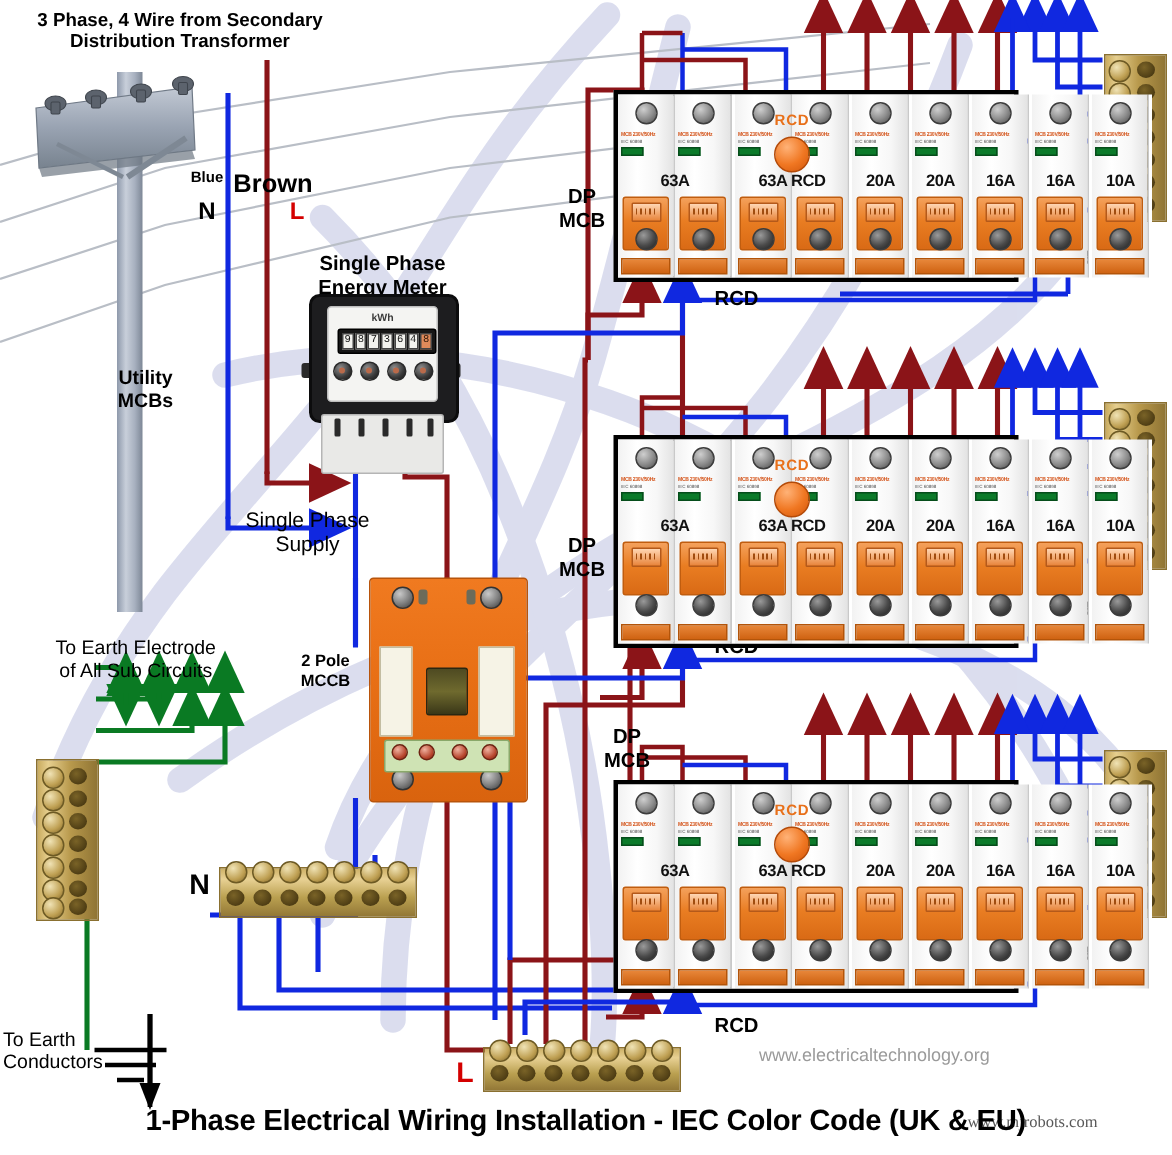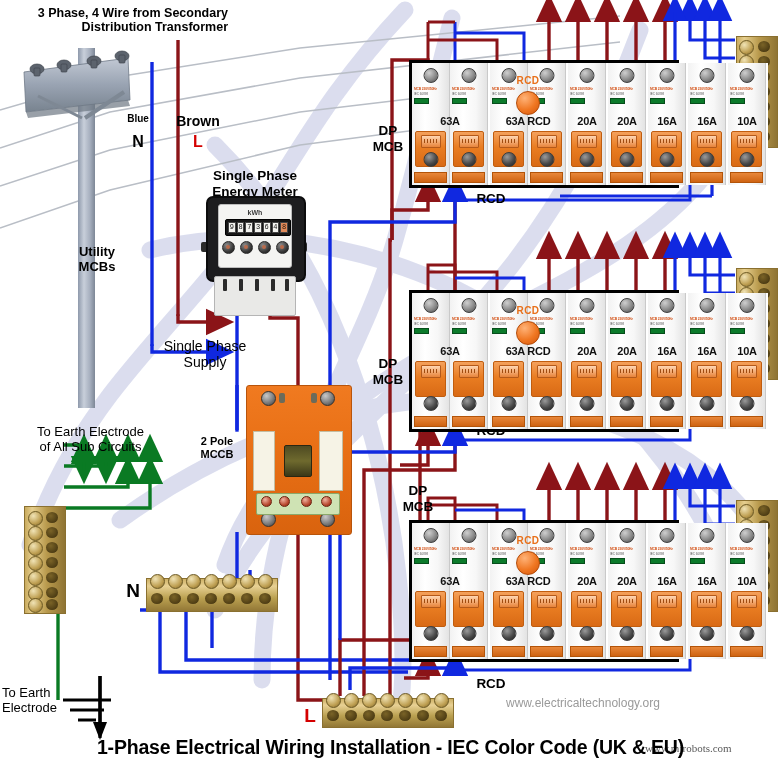--- a/index.html
+++ b/index.html
@@ -322,45 +322,45 @@
         <path d="M690,481 L690,476" marker-end="url(#ar-blue)"></path>
         <path d="M705,481 L705,476" marker-end="url(#ar-blue)"></path>
         <path d="M720,481 L720,476" marker-end="url(#ar-blue)"></path>
         <path d="M675,481 L675,476" marker-end="url(#ar-blue)"></path>
       </g>
       <path d="M735,605 L712,605 L712,656 L560,656" stroke="#1028e0" stroke-width="3.2" fill="none"></path>
       <path d="M455,660 L455,670 L690,670 L690,650" stroke="#1028e0" stroke-width="3" fill="none"></path>
     </g>
   </svg>
 
-  <div class="lbl" style="left:12px;top:6px;width:216px;font-size:12.5px;text-align:right;">3 Phase, 4 Wire from Secondary
+  <div class="lbl" style="left:12px;top:6px;width:216px;font-size:12.5px;">3 Phase, 4 Wire from Secondary
 Distribution Transformer</div>
 
   <div class="lbl" style="left:110px;top:113px;width:56px;font-size:10px;">Blue</div>
   <div class="lbl" style="left:110px;top:133px;width:56px;font-size:16px;">N</div>
-  <div class="lbl" style="left:168px;top:113px;width:60px;font-size:14px;">Brown</div>
+  <div class="lbl" style="left:152px;top:113px;width:60px;font-size:17px;">Brown</div>
   <div class="lbl red" style="left:168px;top:133px;width:60px;font-size:16px;">L</div>
 
   <div class="lbl" style="left:62px;top:245px;width:70px;font-size:13px;">Utility
 MCBs</div>
 
   <div class="lbl" style="left:195px;top:168px;width:120px;font-size:13.5px;">Single Phase
 Energy Meter</div>
 
   <div class="lbl" style="left:145px;top:338px;width:120px;font-size:14px;font-weight:normal;">Single Phase
 Supply</div>
 
   <div class="lbl" style="left:182px;top:435px;width:70px;font-size:11px;">2 Pole
 MCCB</div>
 
   <div class="lbl" style="left:8px;top:425px;width:165px;font-size:13px;font-weight:normal;">To Earth Electrode
 of All Sub Circuits</div>
 
   <div class="lbl" style="left:2px;top:686px;width:62px;font-size:13px;font-weight:normal;text-align:left;">To Earth
-Electrode</div>
+Conductors</div>
 
   <div class="lbl" style="left:122px;top:580px;width:22px;font-size:19px;">N</div>
   <div class="lbl red" style="left:300px;top:705px;width:20px;font-size:19px;">L</div>
 
   <div class="lbl" style="left:367px;top:123px;width:42px;font-size:13.5px;">DP
 MCB</div>
   <div class="lbl" style="left:690px;top:148px;width:52px;font-size:13.5px;">SP
 MCBs</div>
   <div class="lbl" style="left:473px;top:191px;width:36px;font-size:13.5px;">RCD</div>
 

